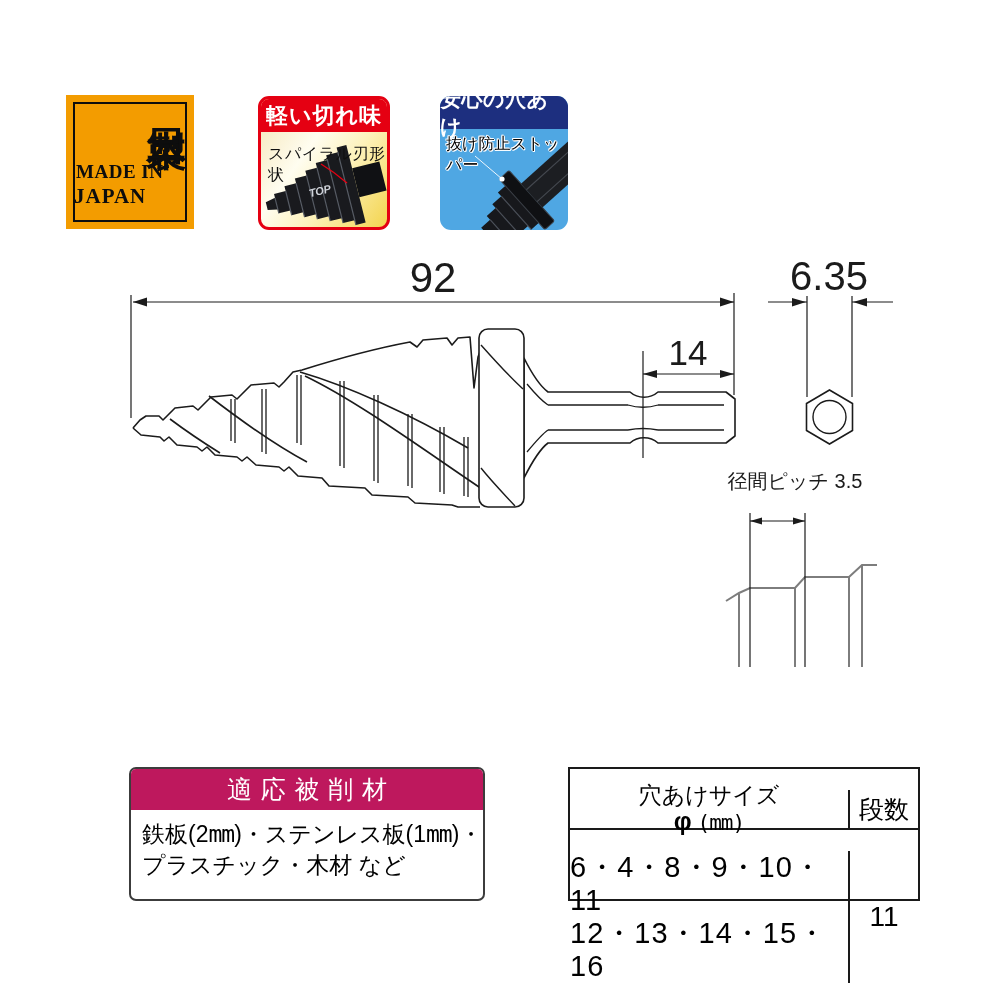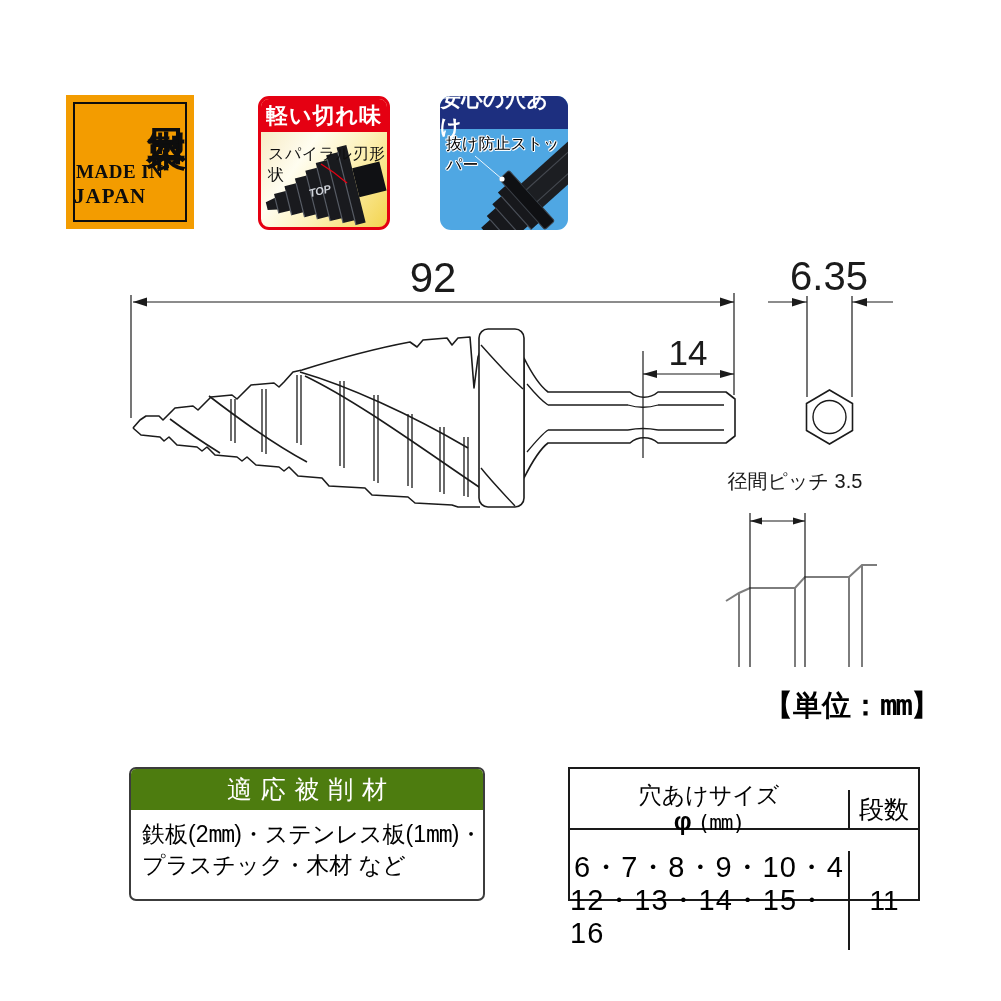--- a/index.html
+++ b/index.html
@@ -38,21 +38,21 @@
   .dim-73{left:383px;top:257px;width:100px;font-size:42px;}
   .dim-14{left:648px;top:335px;width:80px;font-size:35px;}
   .dim-635{left:769px;top:256px;width:120px;font-size:40px;}
   .dim-pitch{left:675px;top:471px;width:240px;font-size:20px;text-align:center;}
   .unit{left:700px;top:691px;width:240px;font-size:29px;font-weight:700;text-align:right;color:#000;}
   .unit .mono{font-family:"DejaVu Sans Mono",monospace;font-weight:700;letter-spacing:-2px;}
 
   
   .mat-table{left:129px;top:767px;width:356px;height:134px;border:2.5px solid #3c3c3c;border-radius:7px;
       overflow:hidden;background:#fff;box-sizing:border-box;}
-  .mat-table .hdr{height:41px;background:#4d7c0f;color:#fff;font-size:25px;letter-spacing:.35em;
+  .mat-table .hdr{height:41px;background:#be185d;color:#fff;font-size:25px;letter-spacing:.35em;
       display:flex;align-items:center;justify-content:center;padding-left:.35em;}
   .mat-table .bod{padding:9px 0 0 11px;font-size:23px;line-height:31px;color:#000;}
   .mat-table .mono-mm{font-family:"DejaVu Sans Mono",monospace;letter-spacing:-1px;}
 
   
   .size-table{left:568px;top:767px;width:352px;height:134px;border:2.5px solid #1a1a1a;background:#fff;
       box-sizing:border-box;display:grid;grid-template-columns:1fr 68px;grid-template-rows:61px 1fr;}
   .size-table .c{display:flex;flex-direction:column;align-items:center;justify-content:center;color:#000;margin-top:21px;}
   .size-table .h1{border-bottom:2.5px solid #1a1a1a;border-right:2.5px solid #1a1a1a;}
   .size-table .h2{border-bottom:2.5px solid #1a1a1a;font-size:25px;}
@@ -168,36 +168,35 @@
       <path d="M750,513 V667 M805,513 V667 M750,521 H805" fill="none" stroke="#1b1b1b" stroke-width="1.2"></path>
       <polygon points="750,521 762,517.5 762,524.5" fill="#1b1b1b"></polygon>
       <polygon points="805,521 793,517.5 793,524.5" fill="#1b1b1b"></polygon>
     </g>
   </svg>
 
   <div class="dim dim-73">92</div>
   <div class="dim dim-14">14</div>
   <div class="dim dim-635">6.35</div>
   <div class="dim dim-pitch">径間ピッチ 3.5</div>
-  <div class="dim unit"><span>【単位：</span><span class="mono">mm</span><span>】</span></div>
 
   <div class="abs mat-table">
     <div class="hdr">適応被削材</div>
     <div class="bod">
       <div><span>鉄板(2</span><span class="mono-mm">mm</span><span>)・ステンレス板(1</span><span class="mono-mm">mm</span><span>)・</span></div>
       <div>プラスチック・木材 など</div>
     </div>
   </div>
 
   <div class="abs size-table">
     <div class="c h1">
       <div class="t1">穴あけサイズ</div>
       <div class="t2"><span class="phi">φ</span> <span class="mono">(mm)</span></div>
     </div>
     <div class="c h2">段数</div>
     <div class="c d1">
-      <div>6・7・8・9・10・4</div>
+      <div>6・4・8・9・10・11</div>
       <div>12・13・14・15・16</div>
     </div>
     <div class="c d2">11</div>
   </div>
 
 </div>
 
 </body></html>

